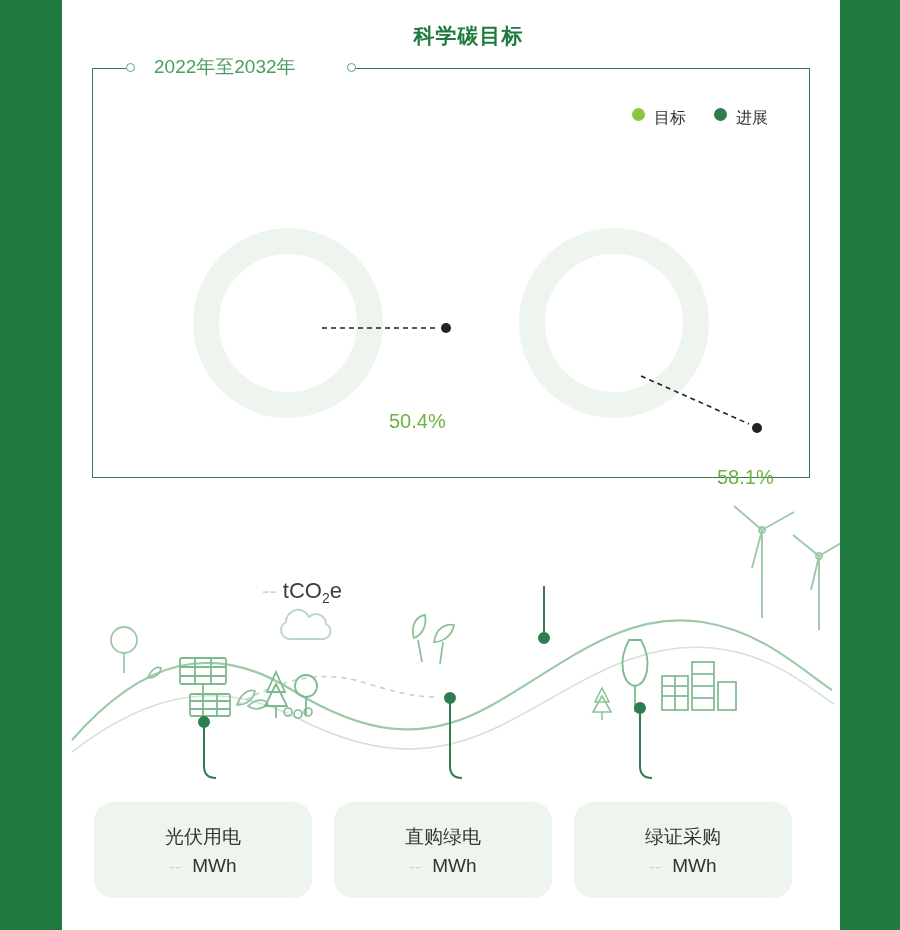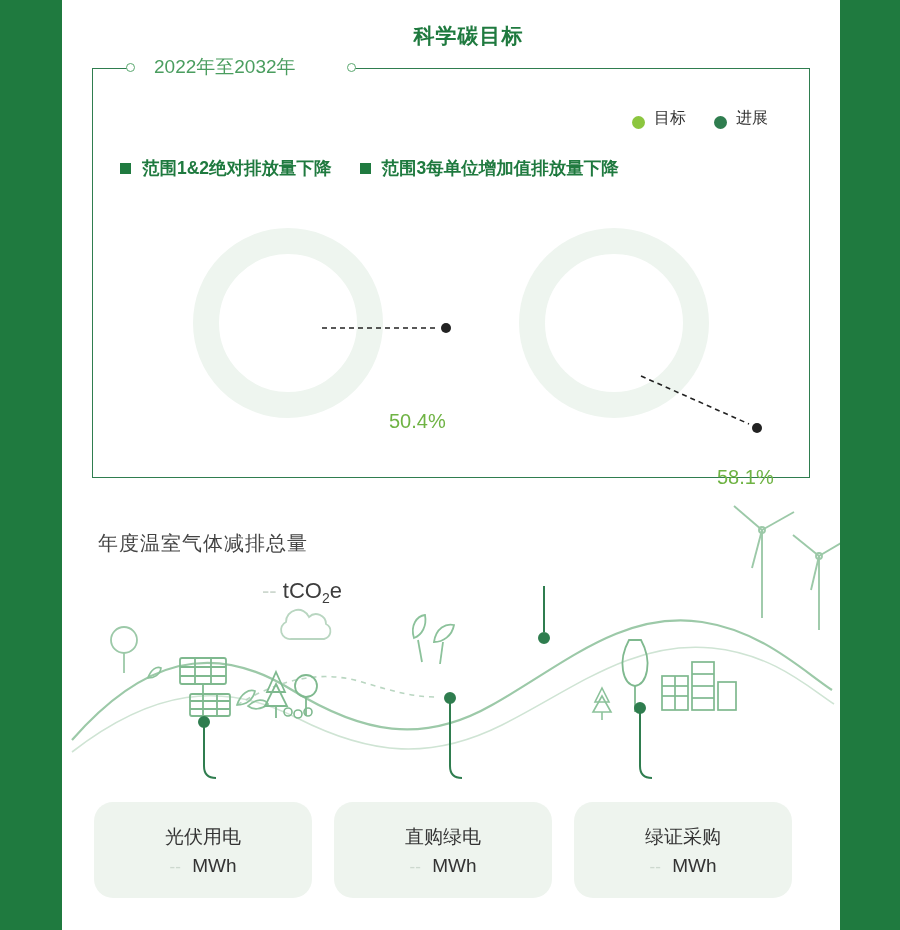--- a/index.html
+++ b/index.html
@@ -101,21 +101,21 @@
   .legend-dots {
     position: absolute;
     top: 40px;
     right: 42px;
     display: flex;
     align-items: center;
     gap: 28px;
   }
   .legend-item {
     display: flex;
-    align-items: flex-end;
+    align-items: flex-start;
     gap: 9px;
     font-size: 16px;
     color: #333333;
   }
   .legend-bullet {
     width: 13px;
     height: 13px;
     border-radius: 50%;
     display: inline-block;
   }
@@ -284,30 +284,20 @@
         <div class="legend-item">
           <span class="legend-bullet" style="background:#8cc63f"></span>
           <span>目标</span>
         </div>
         <div class="legend-item">
           <span class="legend-bullet" style="background:#2f7d4f"></span>
           <span>进展</span>
         </div>
       </div>
 
-      <div class="scope-legends">
-        <div class="scope-item">
-          <span class="scope-square"></span>
-          <span>范围1&amp;2绝对排放量下降</span>
-        </div>
-        <div class="scope-item">
-          <span class="scope-square"></span>
-          <span>范围3每单位增加值排放量下降</span>
-        </div>
-      </div>
 
       <div class="donut-wrap">
         <div class="donut one"></div>
         <div class="donut two"></div>
 
         <svg class="leader" style="left:228px; top:95px;" width="160" height="30">
           <line x1="2" y1="15" x2="118" y2="15" stroke="#222" stroke-width="1.6" stroke-dasharray="5,4"></line>
           <circle cx="126" cy="15" r="5" fill="#222"></circle>
         </svg>
         <div class="val-lab one">50.4%</div>
@@ -425,21 +415,20 @@
         <g stroke="#2f7d4f" stroke-width="2" fill="none">
           <path d="M142,236 L142,276 Q142,288 154,288"></path>
           <circle cx="142" cy="232" r="5" fill="#2f7d4f"></circle>
           <path d="M388,212 L388,276 Q388,288 400,288"></path>
           <circle cx="388" cy="208" r="5" fill="#2f7d4f"></circle>
           <path d="M578,222 L578,276 Q578,288 590,288"></path>
           <circle cx="578" cy="218" r="5" fill="#2f7d4f"></circle>
         </g>
       </svg>
 
-      <div class="lower-title">年度温室气体减排总量</div>
 
       <div class="tco2e">
         <span class="value-ghost">--</span>
         <span>tCO</span><sub>2</sub><span>e</span>
       </div>
 
 
       <div class="bottom-cards">
         <div class="b-card">
           <div>光伏用电</div>

